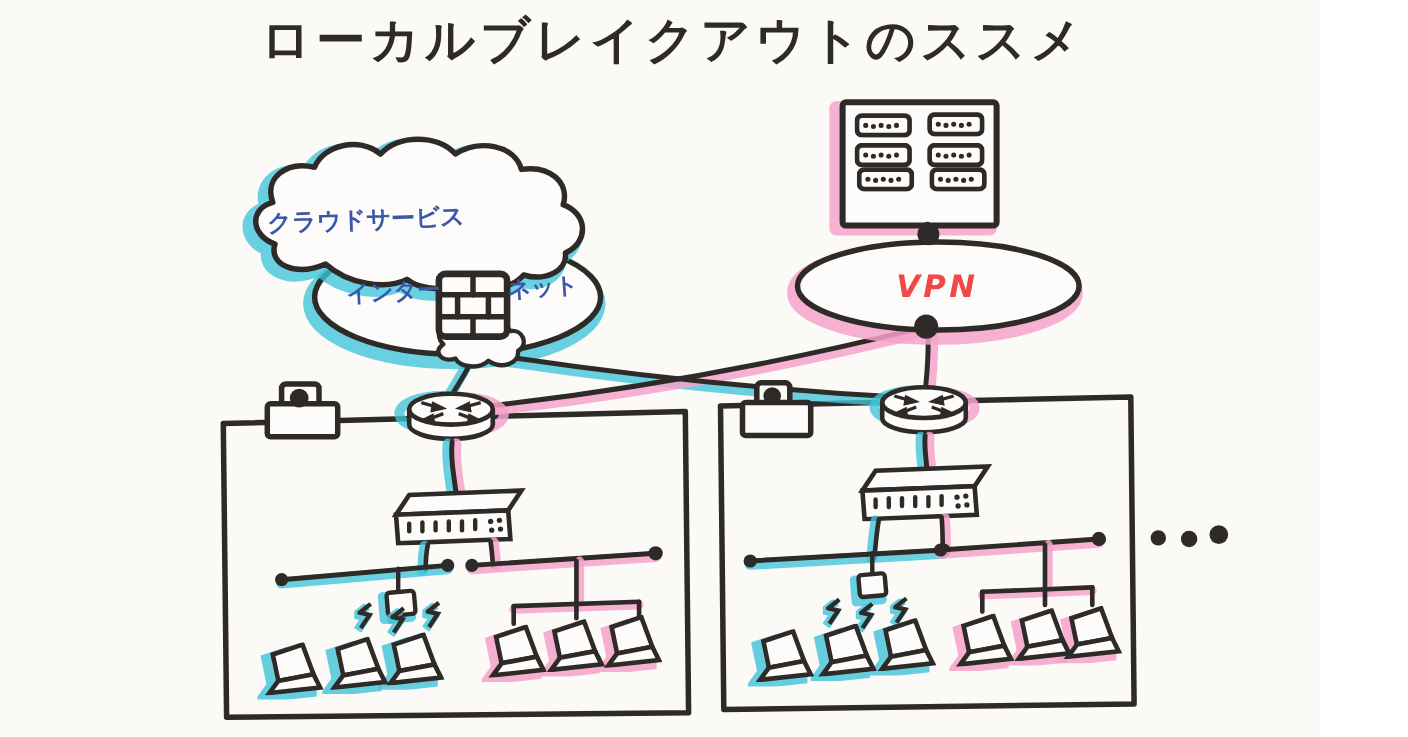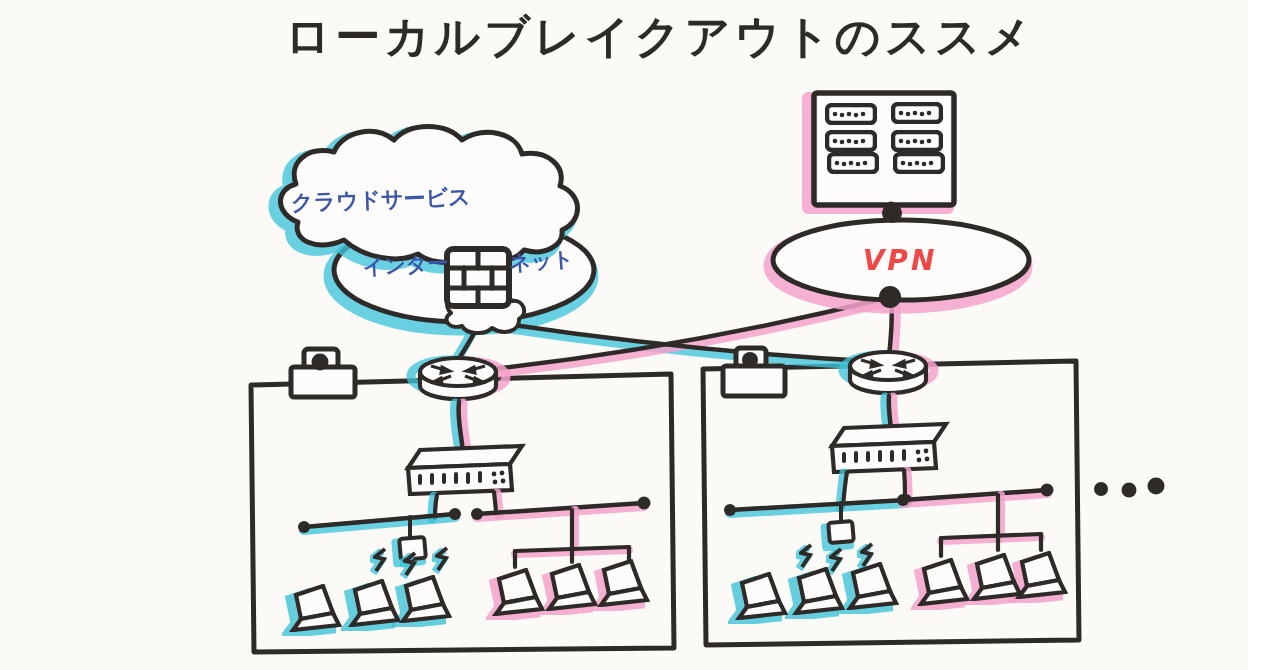--- a/index.html
+++ b/index.html
@@ -4,21 +4,21 @@
 <style>
   :root{
     --ink:#2e2a27;
     --highlight-cyan:#3fc4da;
     --highlight-pink:#f5a2cb;
     --label-blue:#3c57a9;
     --label-red:#f04747;
     --paper:#fbfaf7;
   }
   html,body{margin:0;padding:0;}
-  .stage{position:relative;width:1200px;height:670px;background:var(--paper);overflow:hidden;padding-left:48px;}
+  .stage{position:relative;width:1200px;height:670px;background:var(--paper);overflow:hidden;}
   svg{display:block;}
   .ink{stroke:var(--ink);fill:none;stroke-linecap:round;stroke-linejoin:round;}
   .inkfill{fill:var(--ink);stroke:none;}
   .white{fill:#fdfcfa;stroke:var(--ink);stroke-linecap:round;stroke-linejoin:round;}
   .gc{stroke:var(--highlight-cyan);fill:none;opacity:.78;stroke-linecap:round;stroke-linejoin:round;}
   .gp{stroke:var(--highlight-pink);fill:none;opacity:.85;stroke-linecap:round;stroke-linejoin:round;}
   .title-txt{font-family:"DejaVu Sans",sans-serif;font-weight:bold;font-size:45px;fill:var(--ink);letter-spacing:4px;}
   .jp{font-family:"DejaVu Sans",sans-serif;font-weight:bold;fill:var(--label-blue);}
   .vpn-txt{font-family:"DejaVu Sans",sans-serif;font-weight:bold;font-style:italic;font-size:28px;fill:var(--label-red);letter-spacing:3px;}
 </style>

